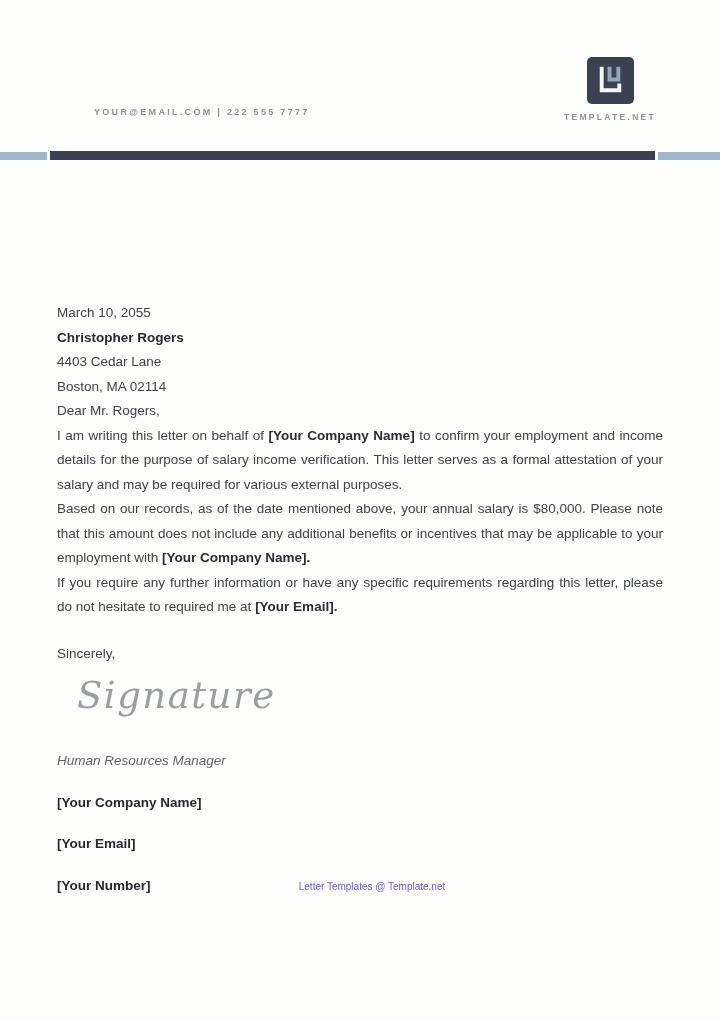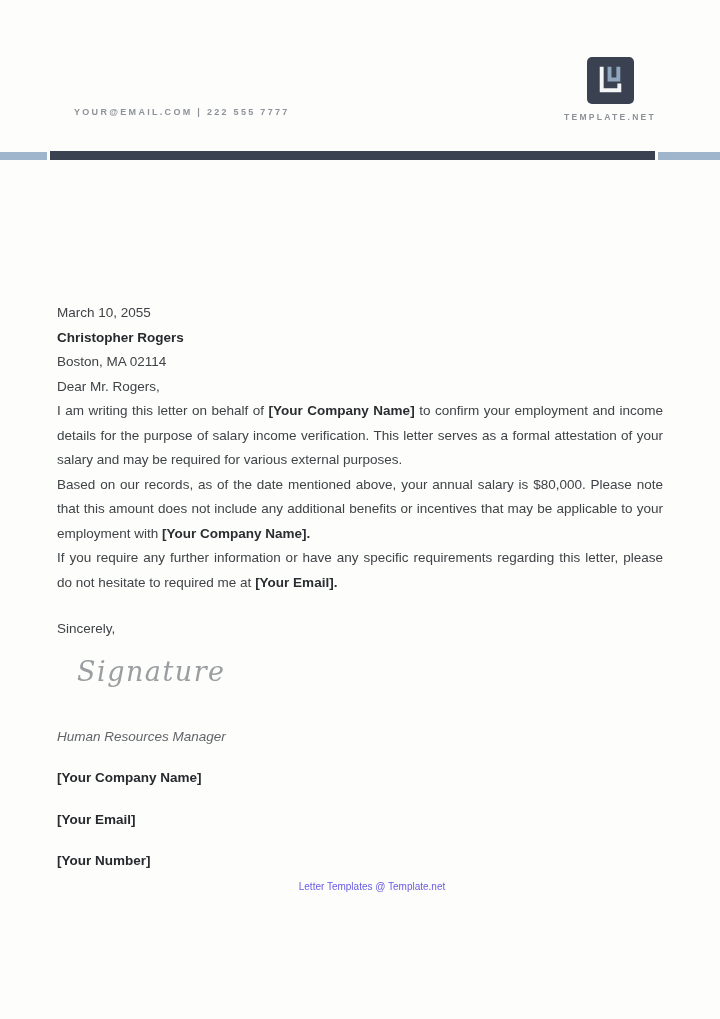--- a/index.html
+++ b/index.html
@@ -11,21 +11,21 @@
     width: 720px;
     height: 1019px;
     margin: 0 auto;
     background: #fdfdfb;
     overflow: hidden;
   }
 
   
   .contact {
     position: absolute;
-    left: 74px;
+    left: 94px;
     top: 107px;
     font-size: 9px;
     font-weight: 600;
     letter-spacing: 2.3px;
     color: #8d929a;
     white-space: nowrap;
   }
   .brand-block {
     position: absolute;
     left: 547px;
@@ -81,21 +81,21 @@
   .addr-line { }
   .addr-name { font-weight: 700; color: #26292d; }
   .para { text-align: justify; }
   .seg-bold { font-weight: 700; color: #2a2d31; }
   .closing { margin-top: 22px; }
   .signature-script {
     margin-top: 13px;
     padding-left: 20px;
     font-family: "DejaVu Serif", serif;
     font-style: italic;
-    font-size: 27px;
+    font-size: 37px;
     line-height: 34px;
     letter-spacing: 1.5px;
     color: #9b9ea1;
   }
   .sig-line { margin-top: 17px; }
   .sig-line.first { margin-top: 30px; }
   .sig-bold { font-weight: 700; color: #26292d; }
   .sig-italic { font-style: italic; color: #606468; margin-top: 36px; }
 
   
@@ -130,20 +130,21 @@
     <div class="seg seg-left"></div>
     <div class="seg seg-main"></div>
     <div class="seg seg-right"></div>
   </div>
 
 
   <div class="content">
 
     <div class="addr-line">March 10, 2055</div>
     <div class="addr-line addr-name">Christopher Rogers</div>
+    <div class="addr-line">4403 Cedar Lane</div>
     <div class="addr-line">Boston, MA 02114</div>
     <div class="addr-line">Dear Mr. Rogers,</div>
 
     <p class="para"><span>I am writing this letter on behalf of </span><span class="seg-bold">[Your Company Name]</span><span> to confirm your employment and income details for the purpose of salary income verification. This letter serves as a formal attestation of your salary and may be required for various external purposes.</span></p>
     <p class="para"><span>Based on our records, as of the date mentioned above, your annual salary is $80,000. Please note that this amount does not include any additional benefits or incentives that may be applicable to your employment with </span><span class="seg-bold">[Your Company Name].</span></p>
     <p class="para"><span>If you require any further information or have any specific requirements regarding this letter, please do not hesitate to required me at </span><span class="seg-bold">[Your Email].</span></p>
 
     <div class="closing">Sincerely,</div>
 
     <div class="signature-script">Signature</div>

